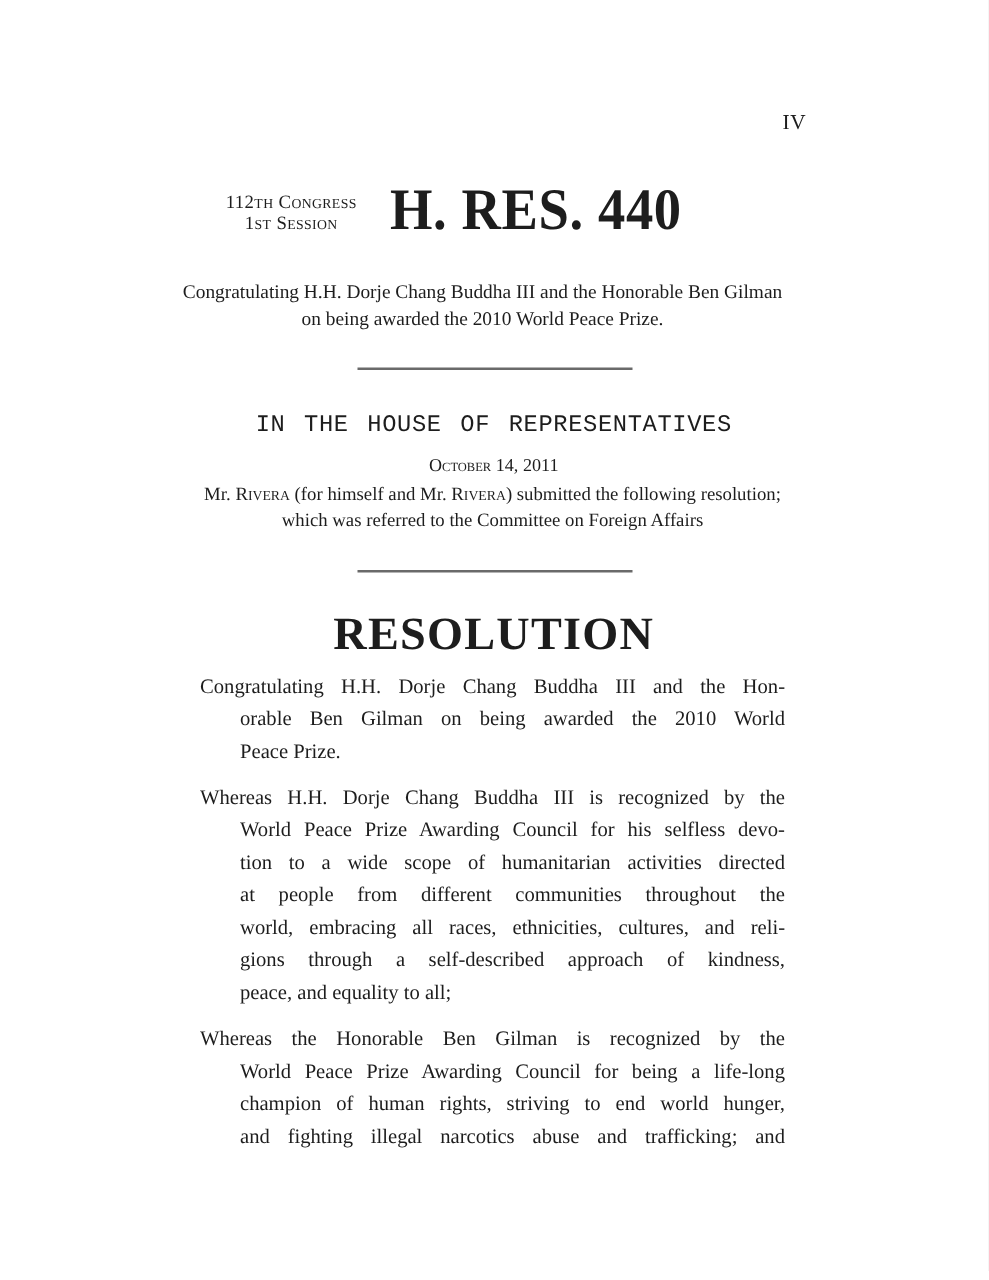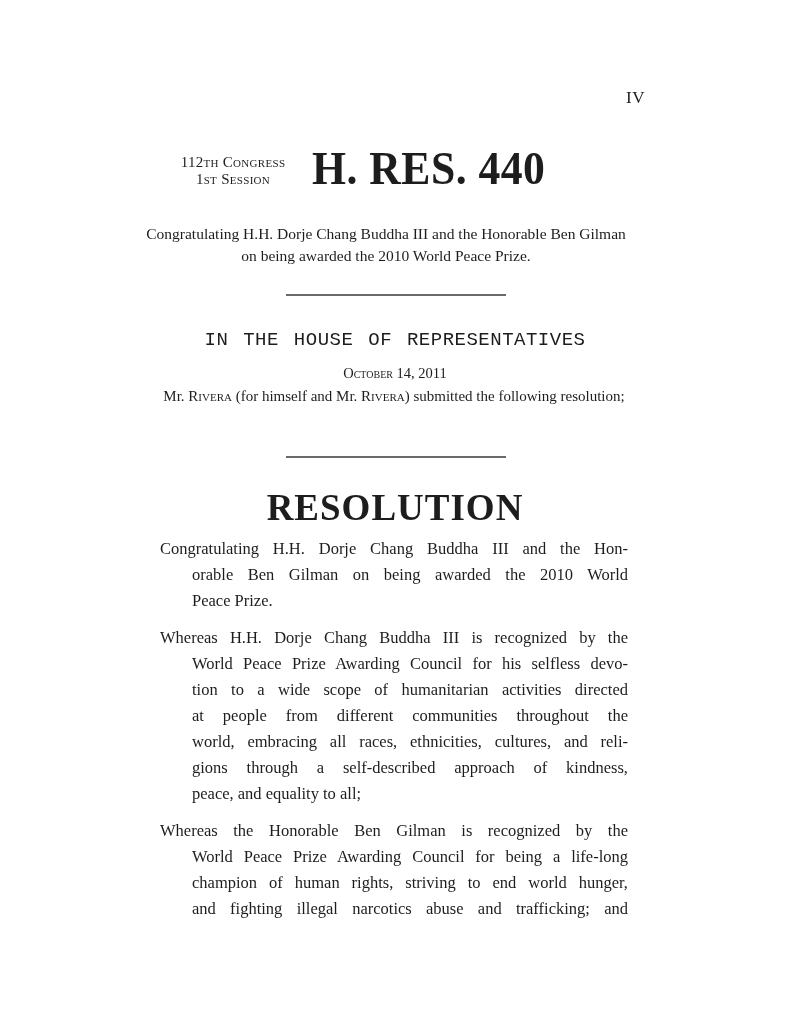--- a/index.html
+++ b/index.html
@@ -159,20 +159,21 @@
   </div>
 
   <div class="rule rule1"></div>
 
   <div class="chamber">IN THE HOUSE OF REPRESENTATIVES</div>
 
   <div class="date sc">October 14, 2011</div>
 
   <div class="sponsor">
     <div><span>Mr. </span><span class="sc">Rivera</span><span> (for himself and Mr. </span><span class="sc">Rivera</span><span>) submitted the following resolution;</span></div>
+    <div>which was referred to the Committee on Foreign Affairs</div>
   </div>
 
   <div class="rule rule2"></div>
 
   <div class="res-heading">RESOLUTION</div>
 
   <div class="body">
 
     <div class="para">
       <div class="ln j">Congratulating H.H. Dorje Chang Buddha III and the Hon-</div>

